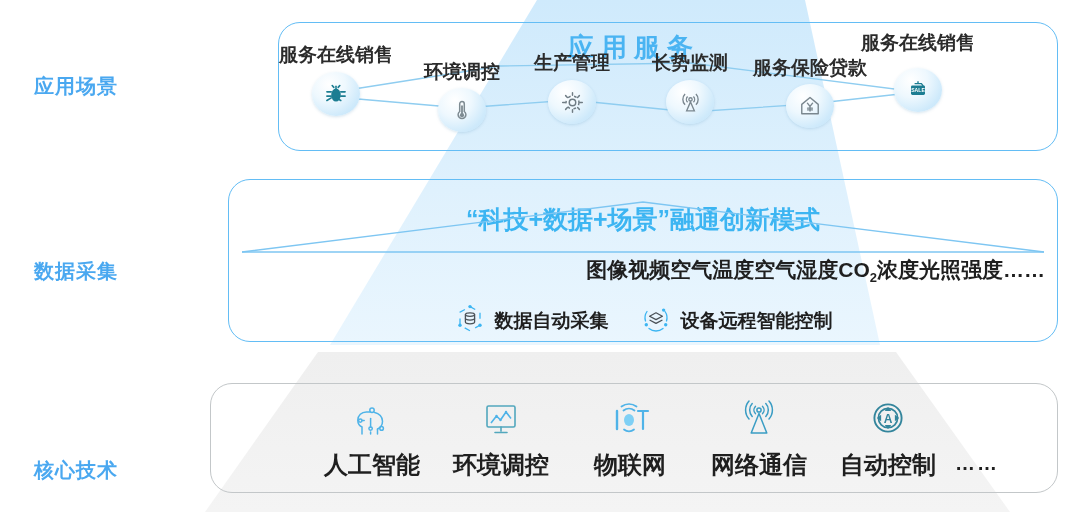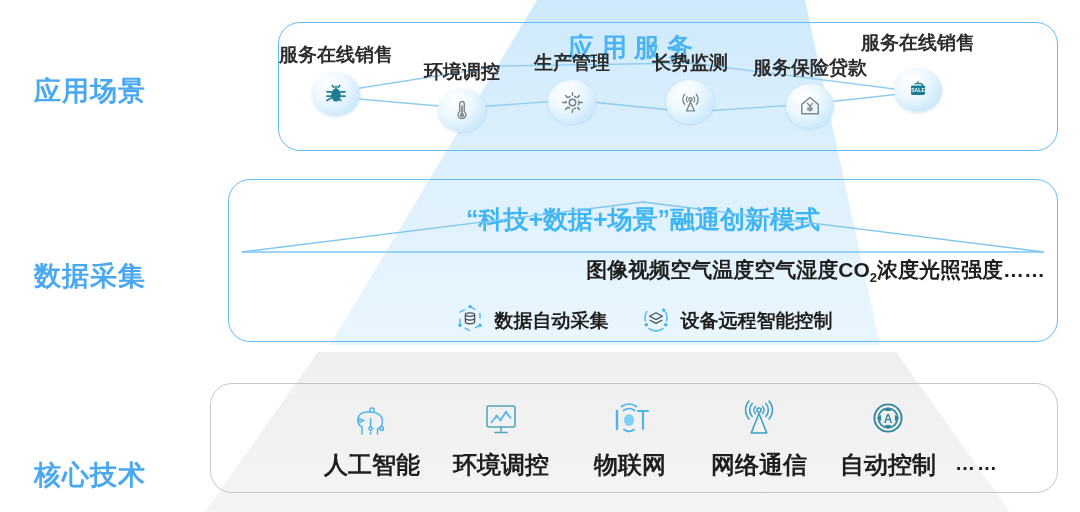--- a/index.html
+++ b/index.html
@@ -11,21 +11,21 @@
     position:relative;
   }
   #stage{position:absolute;left:0;top:0;width:1080px;height:512px;}
 
   
   .funnel{position:absolute;left:0;top:0;width:1080px;height:512px;pointer-events:none;}
 
   
   .row-label{
     position:absolute;
-    font-size:27px;
+    font-size:20px;
     font-weight:700;
     color:#4aa8f0;
     letter-spacing:1px;
     white-space:nowrap;
   }
   #label-apply{left:34px;top:73px;}
   #label-data{left:34px;top:258px;}
   #label-tech{left:34px;top:457px;}
 
   

